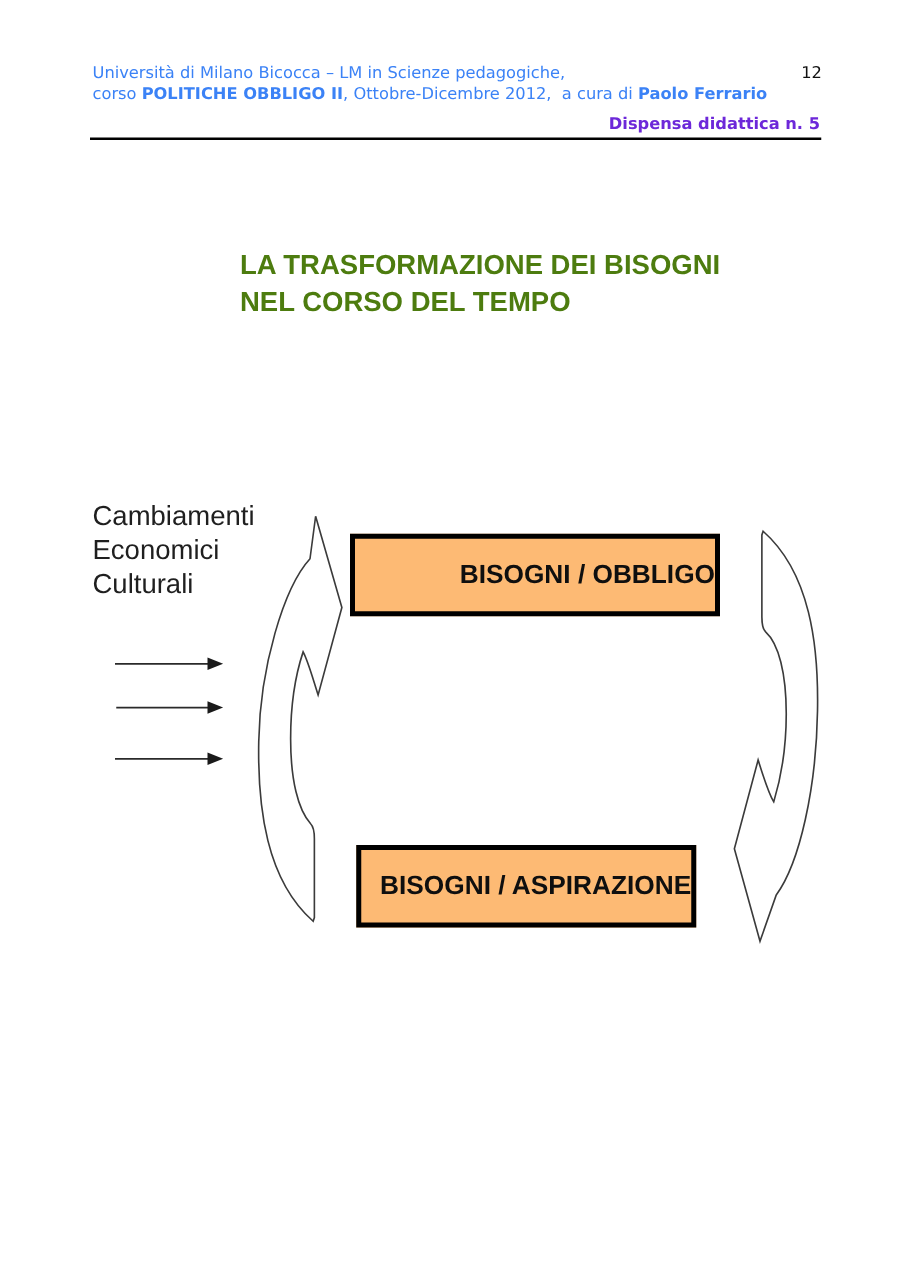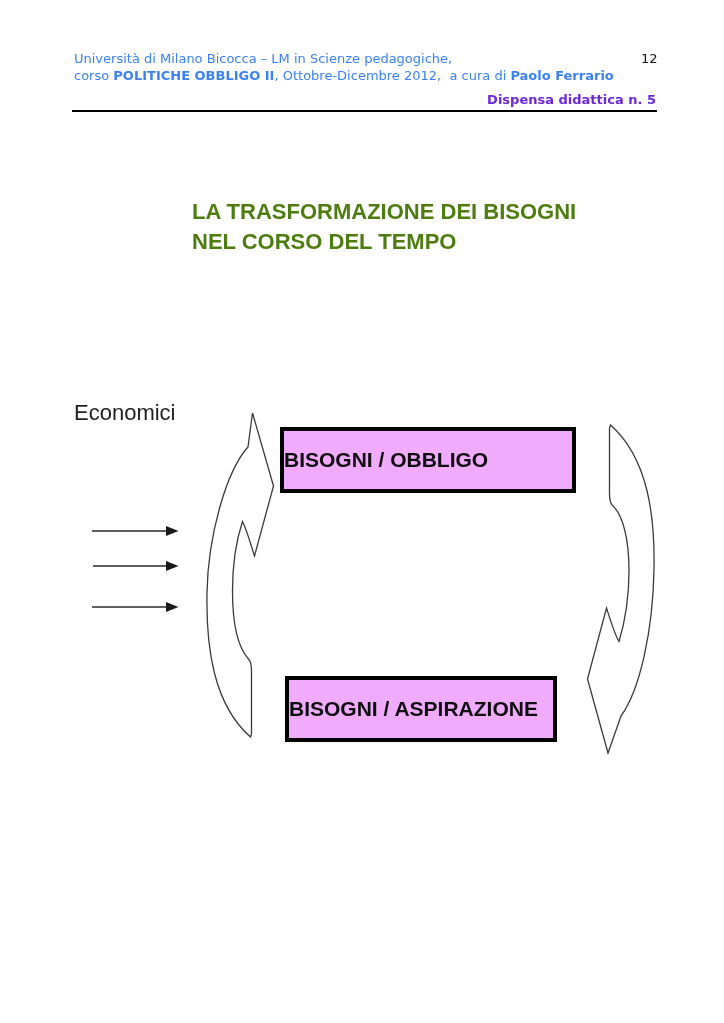--- a/index.html
+++ b/index.html
@@ -17,22 +17,22 @@
             font:bold 13px/17px "DejaVu Sans", sans-serif;color:#6d28d9;}
   .rule{left:72px;top:110px;width:585px;height:1.5px;background:#000;}
 
   
   .doc-title{left:192px;top:197px;font-weight:bold;font-size:22px;line-height:30px;color:#4d7c0f;}
 
   
   .drivers{left:74px;top:399px;font-size:22px;line-height:27px;color:#1f1f1f;}
 
   
-  .dbox{box-sizing:border-box;border:4px solid #000;background:#f0abfc;
-        display:flex;align-items:center;justify-content:flex-start;
+  .dbox{box-sizing:border-box;border:4px solid #000;background:#fdba74;
+        display:flex;align-items:center;justify-content:flex-end;
         font-weight:bold;font-size:21px;color:#0f0f0f;white-space:nowrap;}
   .dbox-top{left:280px;top:427px;width:296px;height:66px;}
   .dbox-bottom{left:285px;top:676px;width:272px;height:66px;}
 
   svg.overlay{position:absolute;left:0;top:0;pointer-events:none;}
 </style>
 </head>
 <body>
 
 <div class="abs h-line h-line1">Università di Milano Bicocca – LM in Scienze pedagogiche,</div>
@@ -40,21 +40,23 @@
 <div class="abs h-line h-line2"><span>corso </span><b>POLITICHE OBBLIGO II</b><span>, Ottobre-Dicembre 2012,  a cura di </span><b>Paolo Ferrario</b></div>
 <div class="abs dispensa">Dispensa didattica n. 5</div>
 <div class="abs rule"></div>
 
 <div class="abs doc-title">
   <div>LA TRASFORMAZIONE DEI BISOGNI</div>
   <div>NEL CORSO DEL TEMPO</div>
 </div>
 
 <div class="abs drivers">
+  <div>Cambiamenti</div>
   <div>Economici</div>
+  <div>Culturali</div>
 </div>
 
 <svg class="overlay" width="724" height="1023" viewBox="0 0 724 1023">
 
   <g stroke="#2a2a2a" stroke-width="1.4" fill="#1a1a1a">
     <g>
       <line x1="92" y1="531" x2="167" y2="531"></line>
         <polygon points="166,526 178.5,531 166,536" stroke="none"></polygon>
     </g>
     <g>

